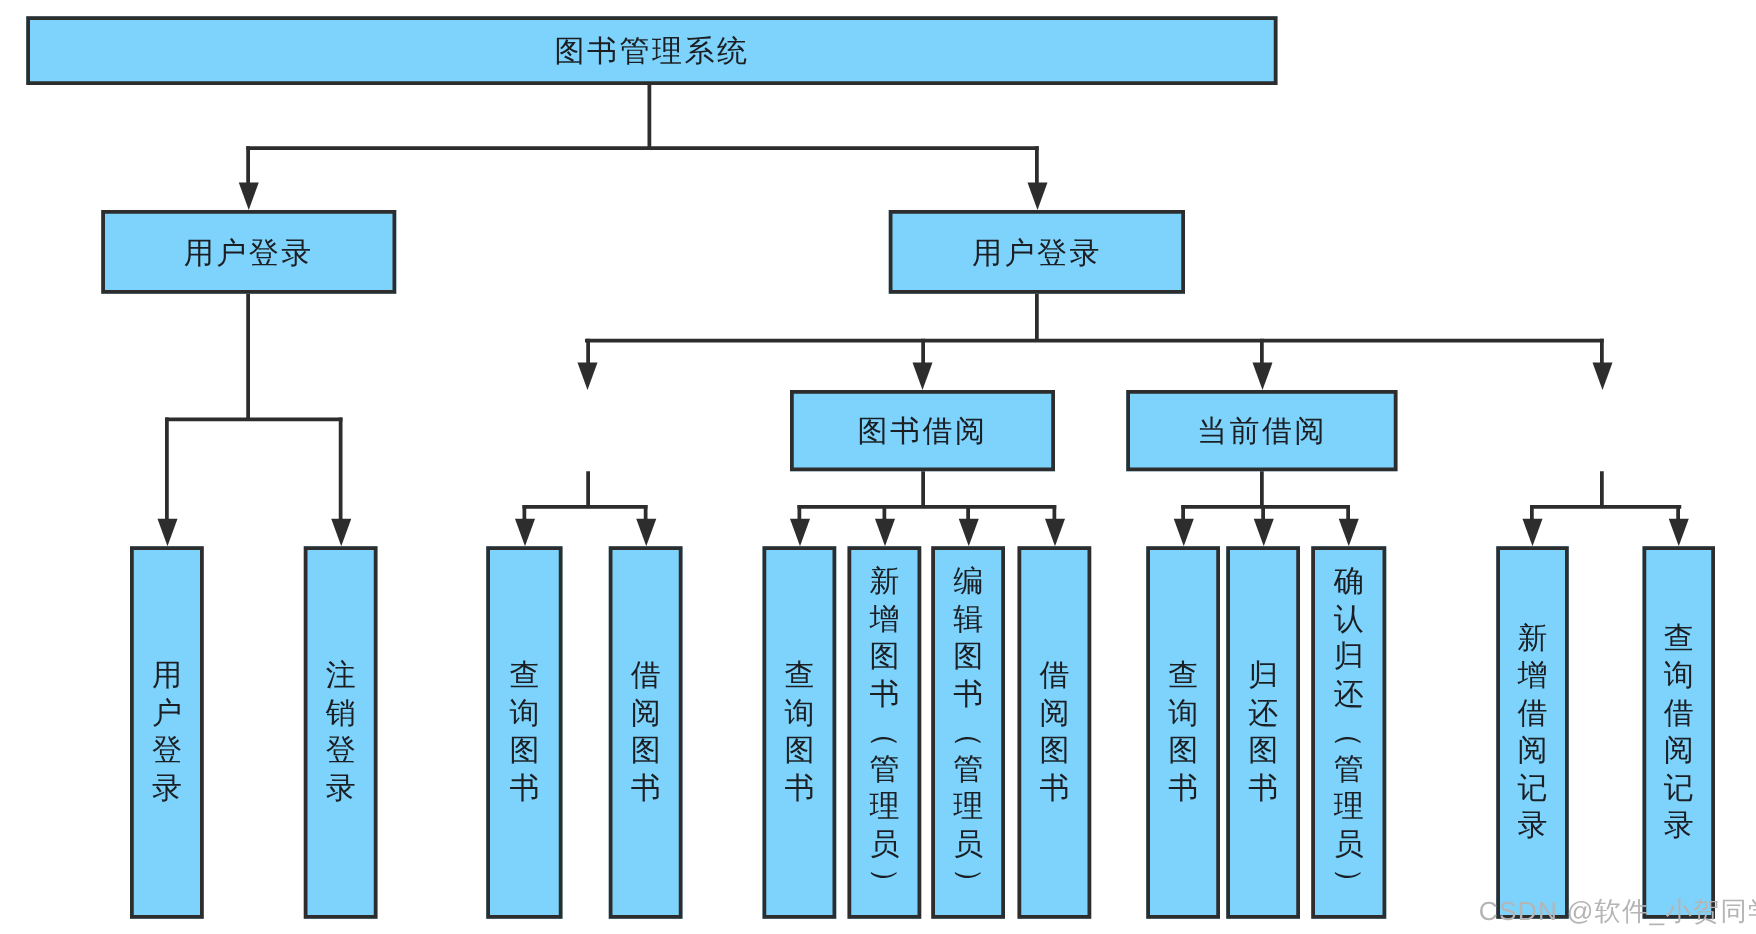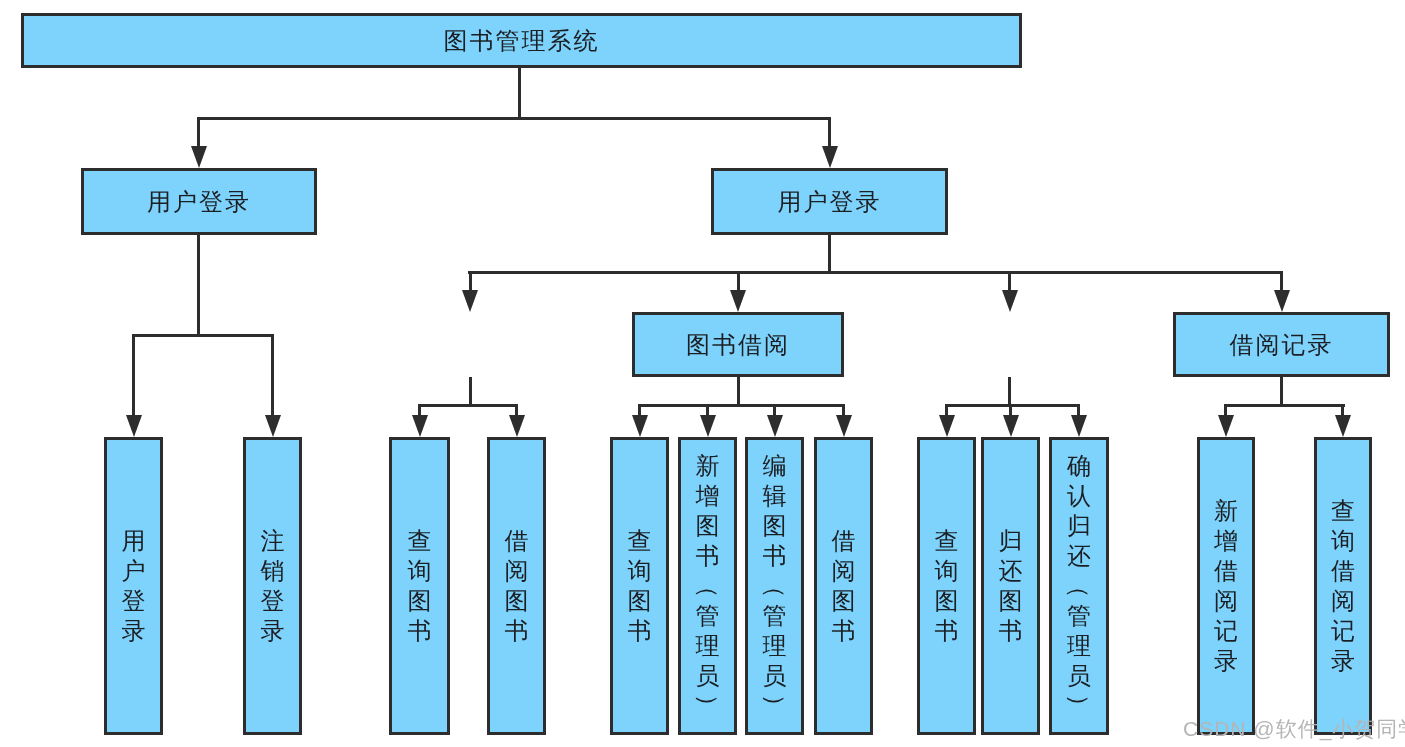--- a/index.html
+++ b/index.html
@@ -34,21 +34,21 @@
 <body>
 
 <div class="canvas">
 
   <div class="node" style="left:21px;top:13px;width:1001px;height:55px;">图书管理系统</div>
 
   <div class="node" style="left:81px;top:168px;width:236px;height:67px;">用户登录</div>
   <div class="node" style="left:711px;top:168px;width:237px;height:67px;">用户登录</div>
 
   <div class="node" style="left:632px;top:312px;width:212px;height:65px;">图书借阅</div>
-  <div class="node" style="left:1173px;top:312px;width:217px;height:65px;">借阅记录</div>
+  <div class="node" style="left:901px;top:312px;width:217px;height:65px;">当前借阅</div>
 
   <div class="node vnode" style="left:104px;top:437px;width:59px;height:298px;">
       <span>用</span>
       <span>户</span>
       <span>登</span>
       <span>录</span>
     </div>
   <div class="node vnode" style="left:243px;top:437px;width:59px;height:298px;">
       <span>注</span>
       <span>销</span>

